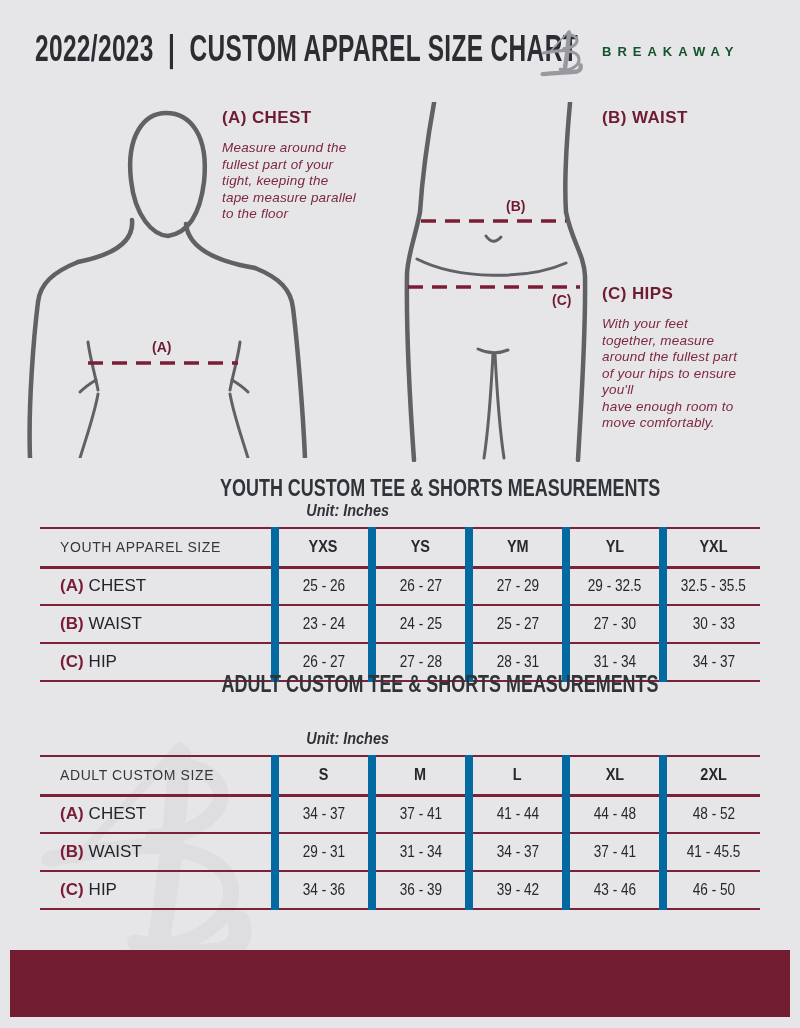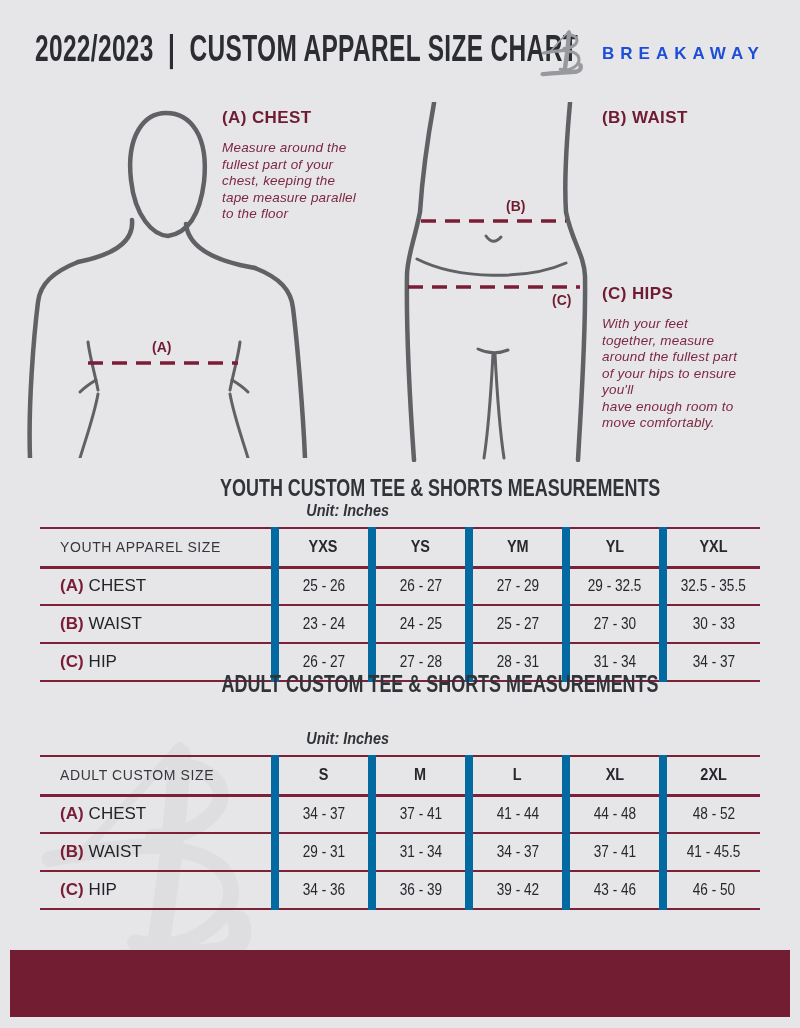--- a/index.html
+++ b/index.html
@@ -13,21 +13,21 @@
   .hdr-title{
     position:absolute; left:35px; top:28px;
     font-size:36px; font-weight:bold; color:#2b2d32;
     transform:scaleX(.68); transform-origin:left center;
     white-space:pre; letter-spacing:.5px;
   }
   .brand{position:absolute; left:540px; top:26px; width:240px; height:56px;}
   .brand-logo{position:absolute; left:0; top:2px; color:#97999e;}
   .brand-word{
     position:absolute; left:62px; top:18px;
-    font-size:17px; font-weight:bold; letter-spacing:6px; color:#1d4ed8;
+    font-size:13px; font-weight:bold; letter-spacing:6px; color:#14532d;
     white-space:nowrap;
   }
   
   .fig{position:absolute;}
   .fig path{fill:none; stroke:#5f6164; stroke-width:4.5; stroke-linecap:round;}
   .fig path.thin{stroke-width:3;}
   .fig path.dash{stroke:#7b1e35; stroke-width:3.4; stroke-dasharray:15 9; stroke-linecap:butt;}
   .fig-marker{
     position:absolute; font-size:14px; font-weight:bold; color:#6f1b32;
   }
@@ -133,21 +133,21 @@
       <path class="dash" d="M 23 119 L 168 119"></path>
       <path class="dash" d="M 10 185 L 182 185"></path>
     </svg>
     <span class="fig-marker" style="left:506px; top:198px;">(B)</span>
     <span class="fig-marker" style="left:552px; top:292px;">(C)</span>
 
     <div class="guide-block" style="left:222px; top:108px; width:185px;">
       <div class="guide-head">(A) CHEST</div>
       <div class="guide-desc">Measure around the
 fullest part of your
-chest, keeping the
+tight, keeping the
 tape measure parallel
 to the floor</div>
     </div>
     <div class="guide-block" style="left:602px; top:108px; width:195px;">
       <div class="guide-head">(B) WAIST</div>
     </div>
     <div class="guide-block" style="left:602px; top:284px; width:200px;">
       <div class="guide-head">(C) HIPS</div>
       <div class="guide-desc">With your feet
 together, measure

